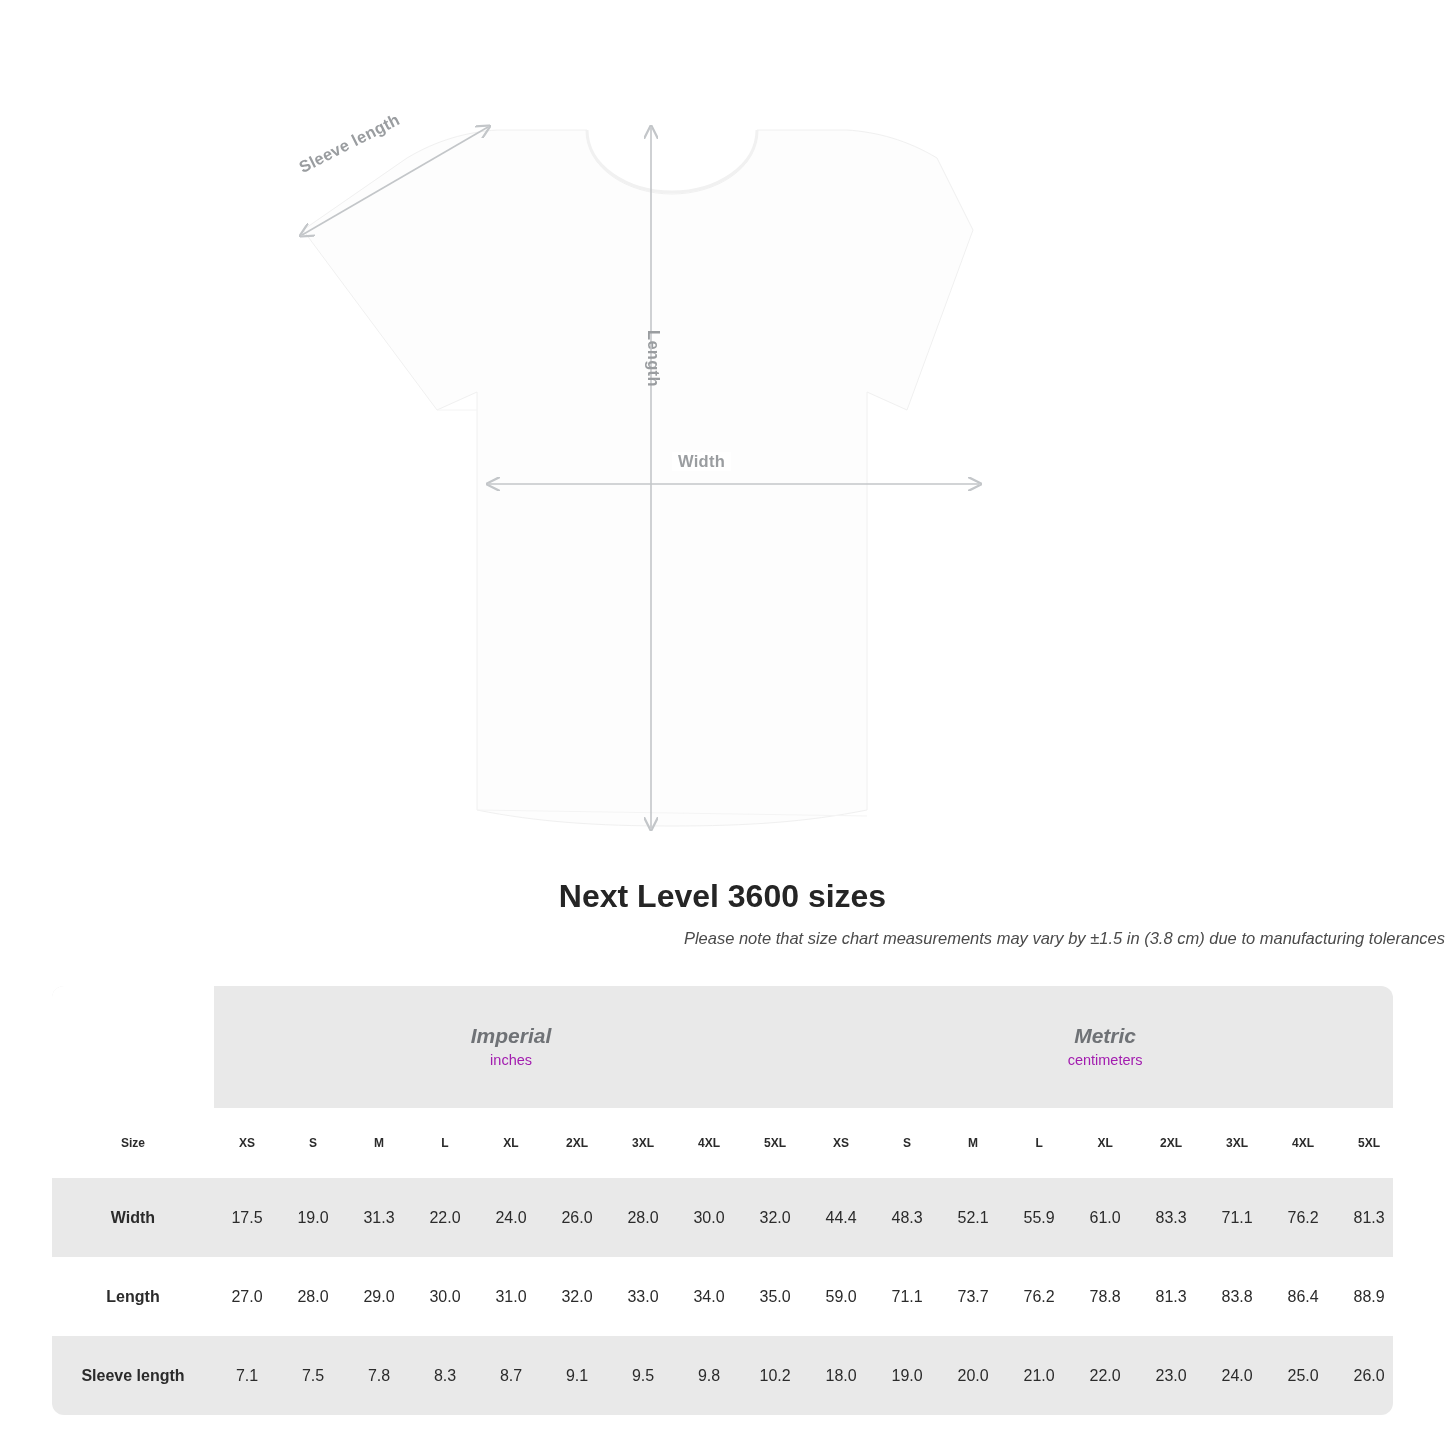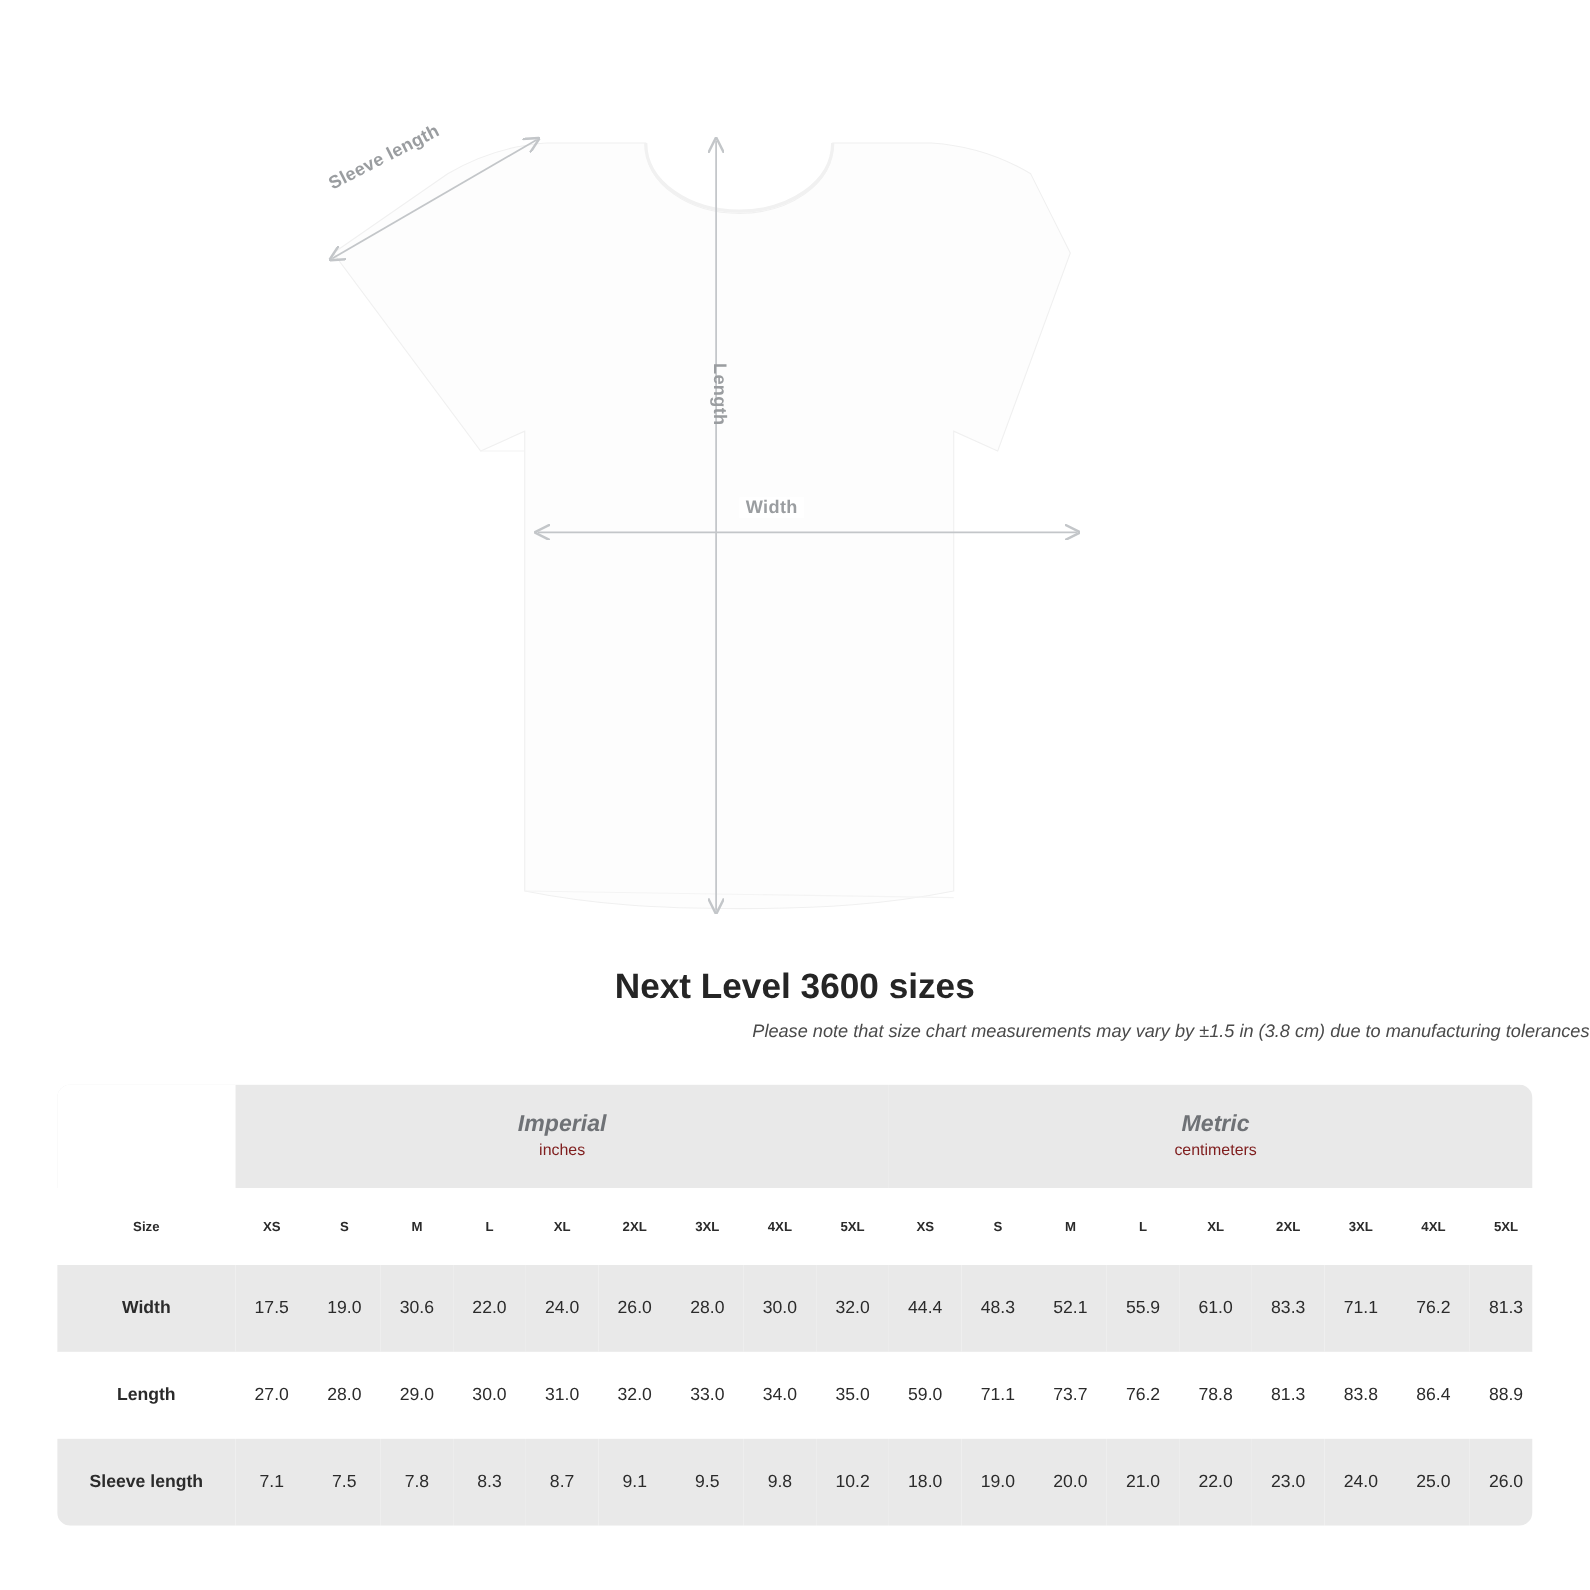--- a/index.html
+++ b/index.html
@@ -97,33 +97,33 @@
     table-layout: fixed;
   }
   table.sizes td, table.sizes th {
     text-align: center;
     font-size: 16px;
     color: #2b2b2b;
     padding: 0;
     border: none;
   }
   .unit-head {
-    height: 94px;
+    height: 122px;
     background: #e9e9e9;
   }
   .unit-head .unit-name {
     font-size: 21px;
     font-weight: bold;
     font-style: italic;
     color: #6f7276;
     line-height: 26px;
   }
   .unit-head .unit-sub {
     font-size: 14.5px;
-    color: #7f1d1d;
+    color: #a21caf;
     line-height: 22px;
   }
   tr.row-size td {
     height: 70px;
     background: #ffffff;
     font-weight: bold;
     font-size: 12px;
   }
   tr.row-white td {
     height: 79px;
@@ -227,21 +227,21 @@
         <td>2XL</td>
         <td>3XL</td>
         <td>4XL</td>
         <td>5XL</td>
       </tr>
 
       <tr class="row-grey">
         <td class="rowlabel">Width</td>
         <td>17.5</td>
         <td>19.0</td>
-        <td>30.6</td>
+        <td>31.3</td>
         <td>22.0</td>
         <td>24.0</td>
         <td>26.0</td>
         <td>28.0</td>
         <td>30.0</td>
         <td>32.0</td>
         <td>44.4</td>
         <td>48.3</td>
         <td>52.1</td>
         <td>55.9</td>

